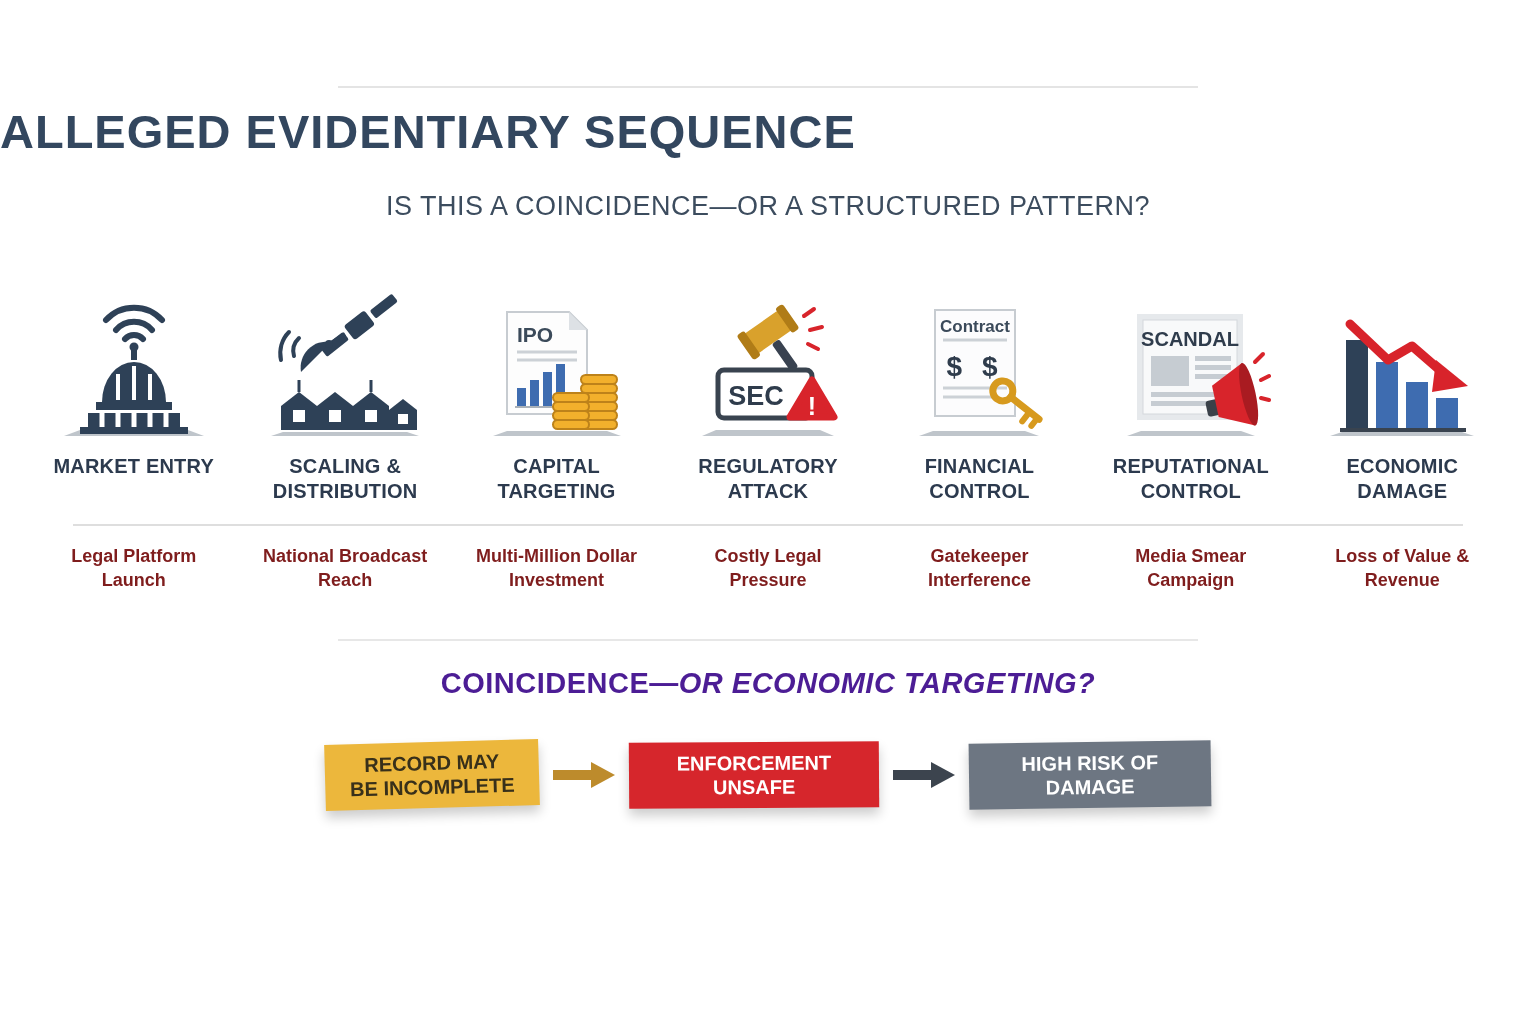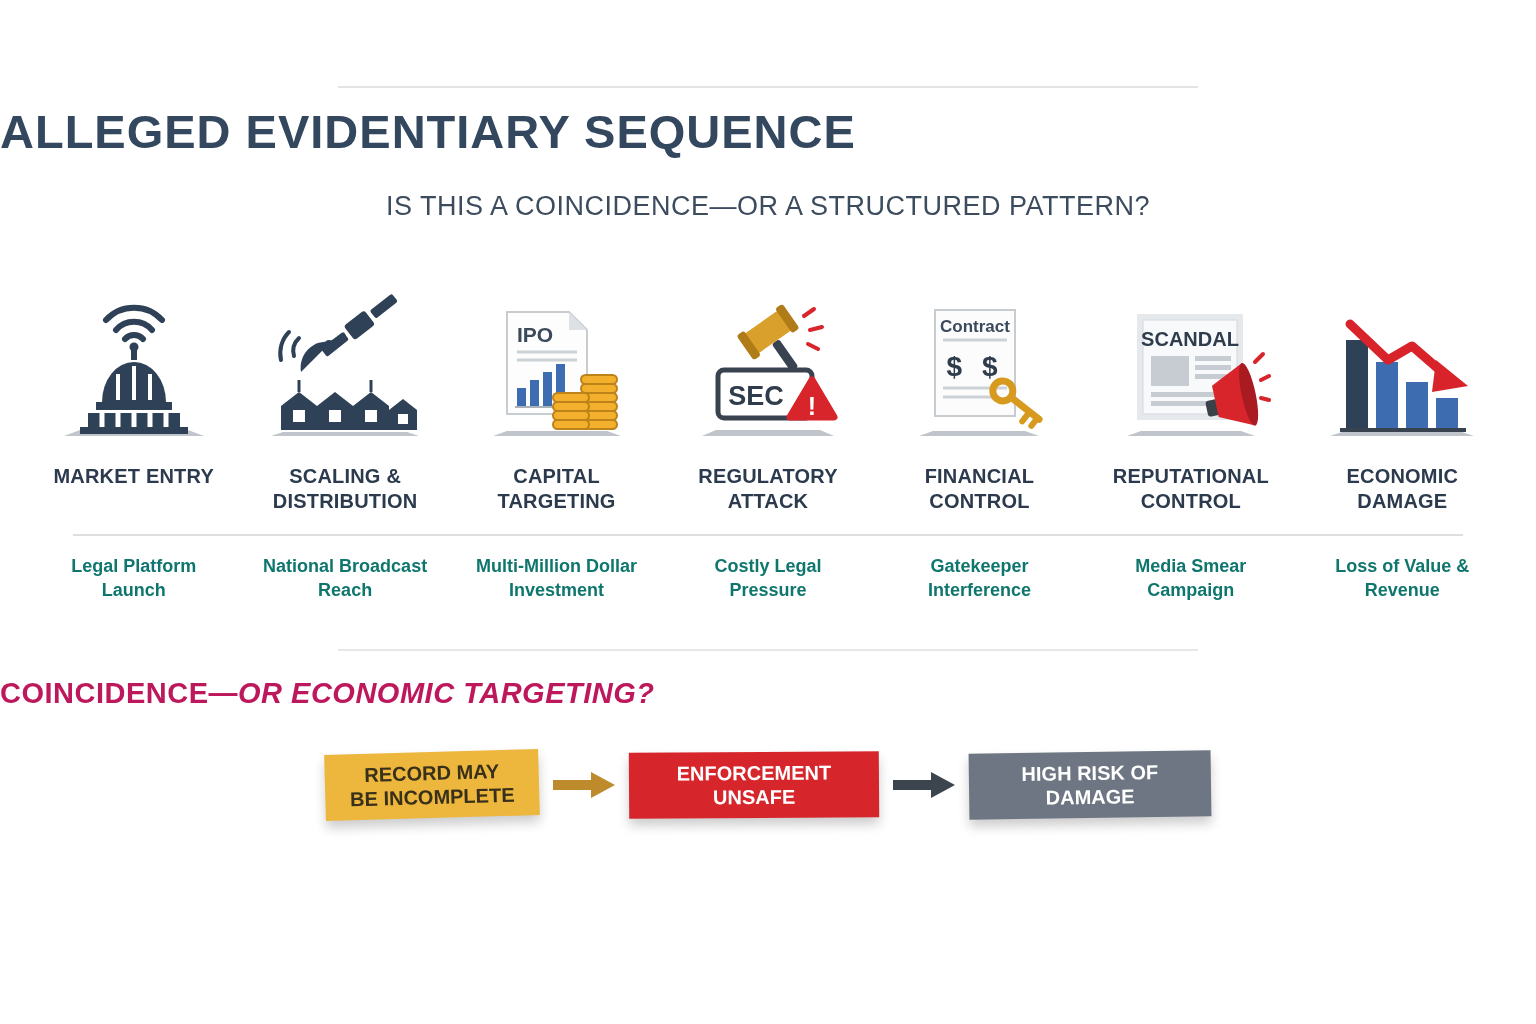--- a/index.html
+++ b/index.html
@@ -27,35 +27,35 @@
   .steps, .descs {
     display: grid; grid-template-columns: repeat(7, 1fr);
     width: 1480px; margin: 0 auto;
   }
   .steps { margin-top: 64px; }
   .step { display: flex; flex-direction: column; align-items: center; }
   .icon-wrap { width: 160px; height: 150px; }
   .icon-wrap svg { width: 160px; height: 150px; display: block; }
   svg text { font-family: "Liberation Sans", sans-serif; }
   .step-title {
-    margin-top: 28px; font-size: 20px; font-weight: bold;
+    margin-top: 18px; font-size: 20px; font-weight: bold;
     color: #2c3a4e; text-align: center; line-height: 1.25; max-width: 170px;
     letter-spacing: .2px;
   }
   .mid-rule { width: 1390px; height: 2px; background: #dedede; margin: 20px auto 0; }
   .descs { margin-top: 18px; }
   .step-desc {
-    font-size: 18px; font-weight: bold; color: #0f766e;
+    font-size: 18px; font-weight: bold; color: #7f1d1d;
     text-align: center; line-height: 1.35; max-width: 172px; justify-self: center;
   }
 
   .q-rule { width: 860px; height: 2px; background: #e7e7e7; margin: 46px auto 0; }
   .question {
-    margin-top: 26px; text-align: left;
-    font-size: 29px; font-weight: bold; color: #be185d; letter-spacing: .5px;
+    margin-top: 26px; text-align: center;
+    font-size: 29px; font-weight: bold; color: #4c1d95; letter-spacing: .5px;
   }
   .question .part2 { font-style: italic; }
 
   .conclusion {
     display: flex; align-items: center; justify-content: center;
     margin-top: 42px; gap: 14px;
   }
   .cbox {
     min-height: 66px; display: flex; align-items: center; justify-content: center;
     padding: 8px 24px; text-align: center; font-weight: bold; line-height: 1.2;

